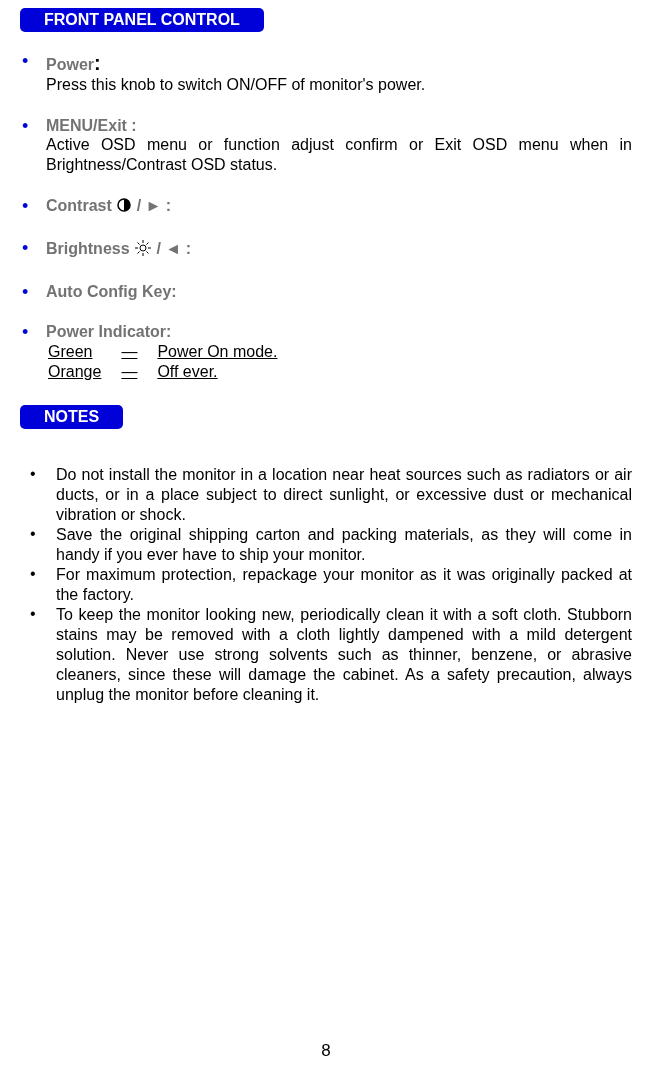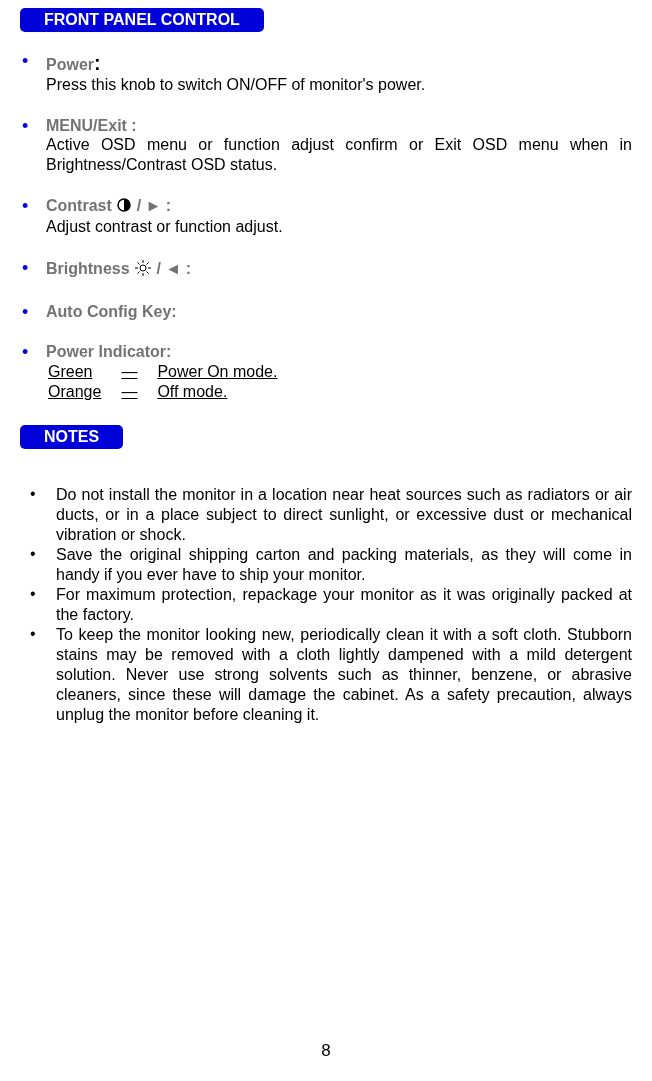--- a/index.html
+++ b/index.html
@@ -107,21 +107,20 @@
   <span class="item-title">MENU/Exit :</span>
   <div class="item-desc">Active OSD menu or function adjust confirm or Exit OSD menu when in Brightness/Contrast OSD status.</div>
 </div>
 
 <div class="item">
   <span class="bullet">•</span>
   <span class="item-title">Contrast </span><span class="icon-inline"><svg width="16" height="16" viewBox="0 0 16 16">
         <circle cx="8" cy="8" r="6" fill="none" stroke="#000" stroke-width="1.5"></circle>
         <path d="M8 2 A6 6 0 0 1 8 14 Z" fill="#000"></path>
       </svg></span><span class="item-title"> / ► :</span>
-  <div class="item-desc">Adjust contrast or function adjust.</div>
 </div>
 
 <div class="item">
   <span class="bullet">•</span>
   <span class="item-title">Brightness </span><span class="icon-inline"><svg width="18" height="18" viewBox="0 0 18 18">
         <circle cx="9" cy="9" r="3" fill="none" stroke="#000" stroke-width="1"></circle>
         <g stroke="#000" stroke-width="1">
           <line x1="9" y1="1" x2="9" y2="4"></line>
           <line x1="9" y1="14" x2="9" y2="17"></line>
           <line x1="1" y1="9" x2="4" y2="9"></line>
@@ -145,21 +144,21 @@
   <table class="indicator-table">
     <tbody>
         <tr class="indicator-row">
       <td>Green</td>
       <td>—</td>
       <td>Power On mode.</td>
     </tr>
     <tr class="indicator-row">
       <td>Orange</td>
       <td>—</td>
-      <td>Off mode.</td>
+      <td>Off ever.</td>
     </tr>
   </tbody>
     </table>
 </div>
 
 <div class="section-title notes-title">NOTES</div>
 
 <div style="height:16px"></div>
 
 <div class="notes-item">

